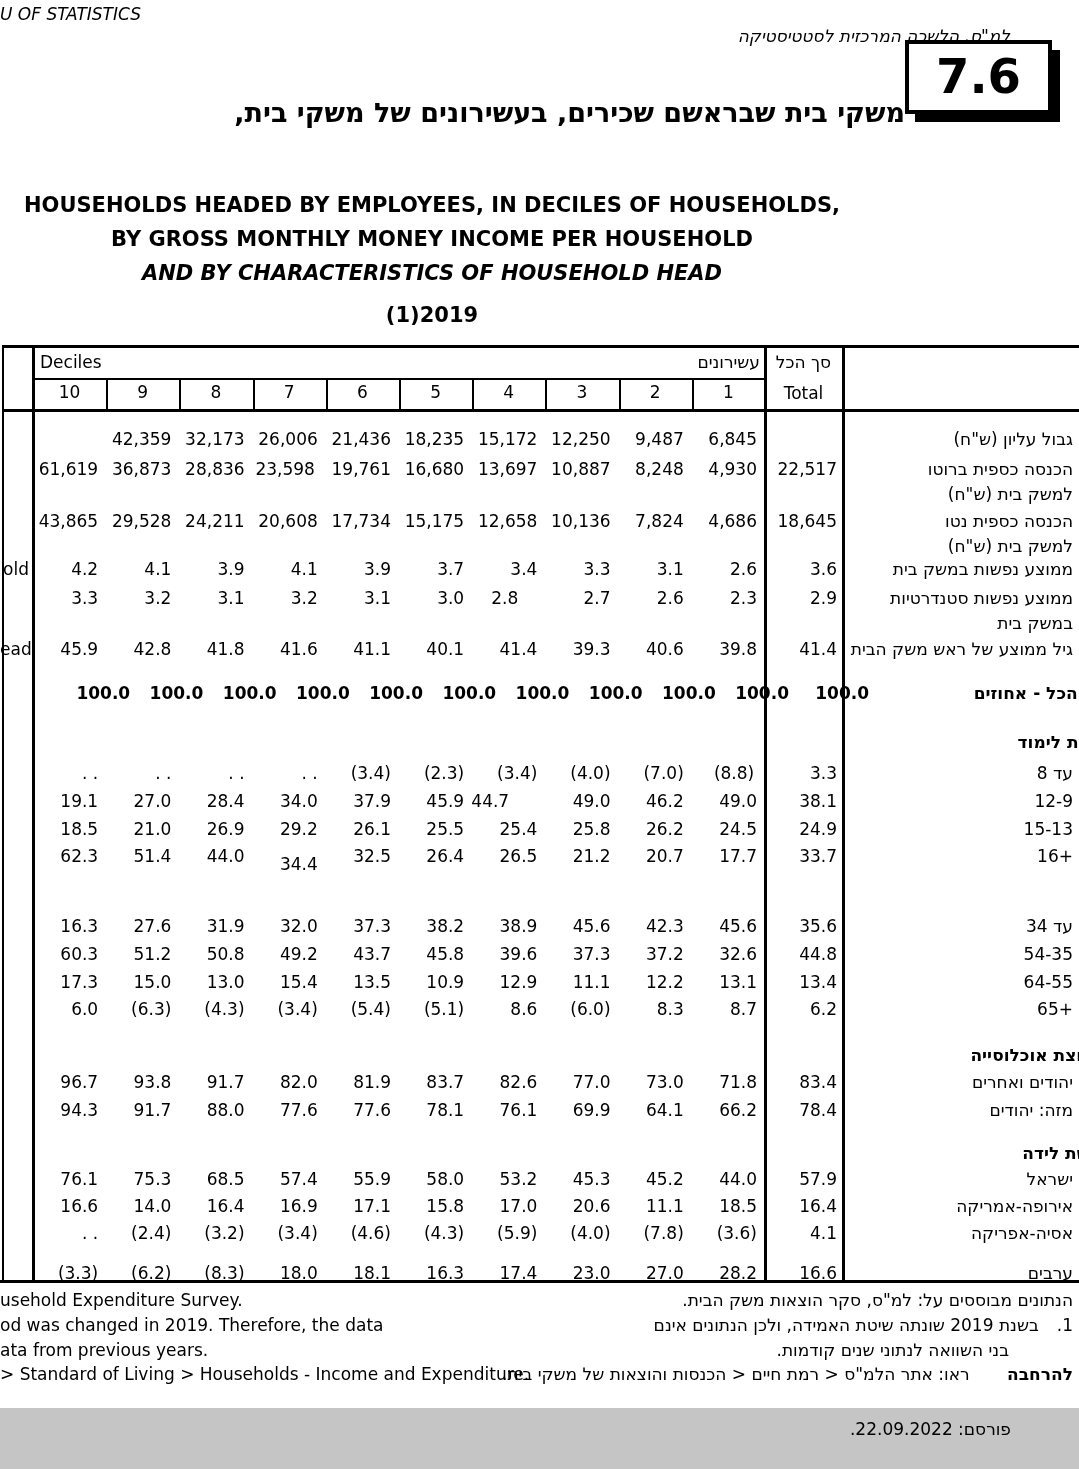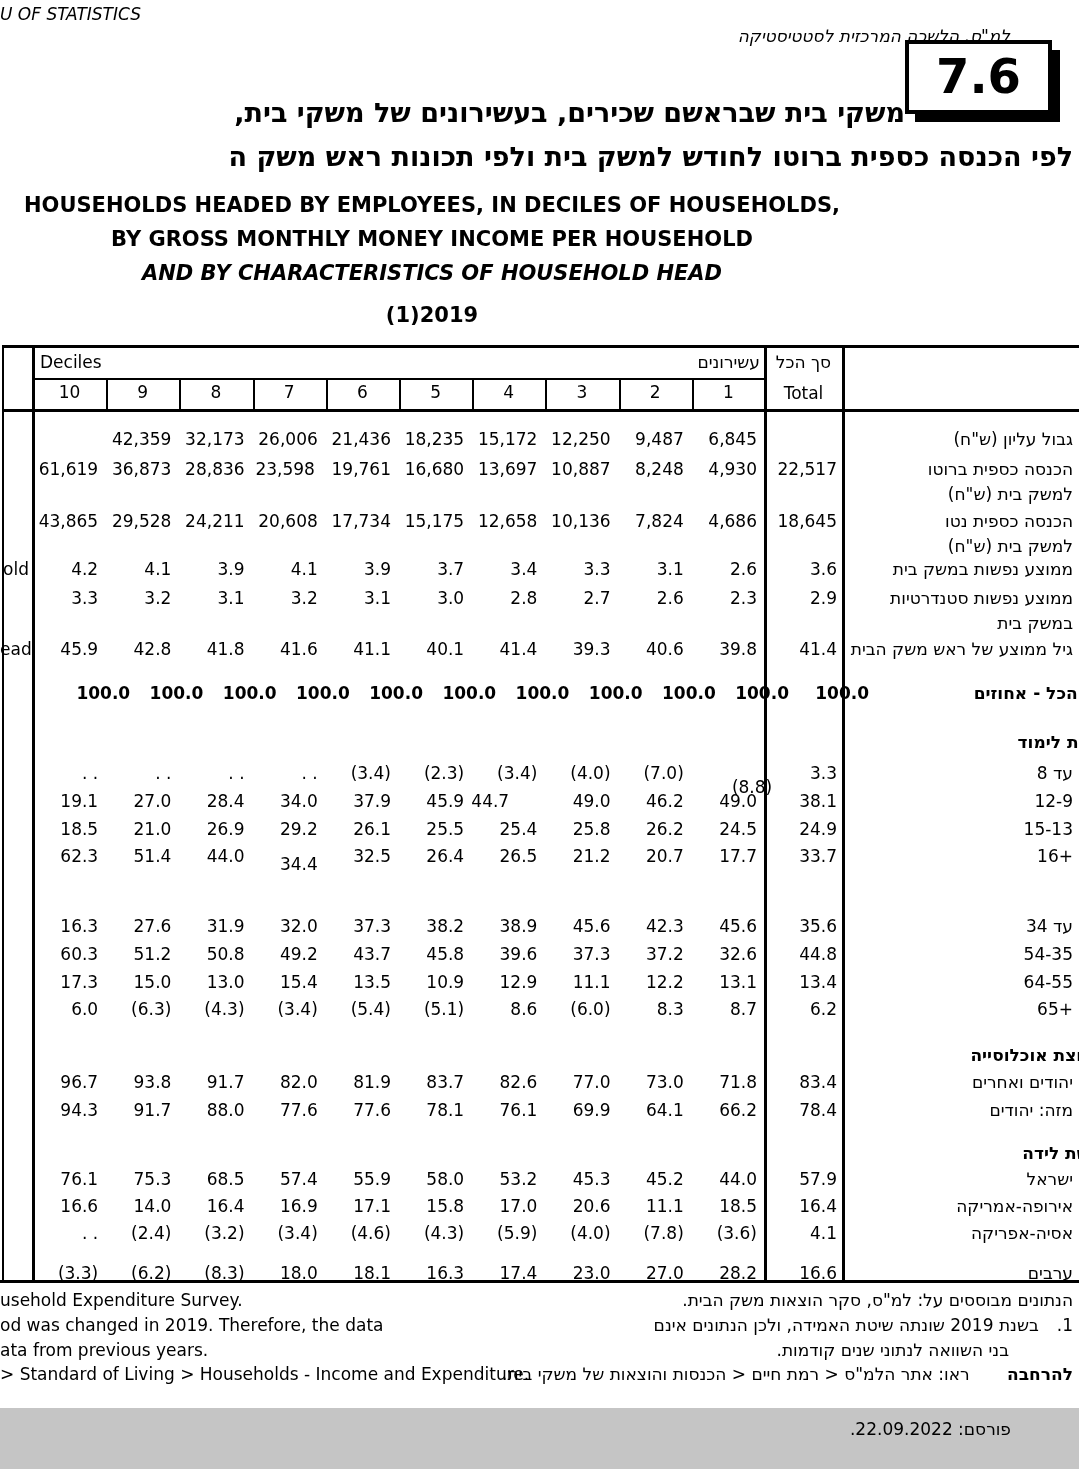--- a/index.html
+++ b/index.html
@@ -41,21 +41,20 @@
 <div id="page">
 
   <div class="abs it nowrap" style="left:0;top:4px;">U OF STATISTICS</div>
   <div class="abs it nowrap rtl" style="right:69px;top:26px;">למ"ס, הלשכה המרכזית לסטטיסטיקה</div>
 
   <div id="tnum-box" class="abs">
     <span>7.6</span>
   </div>
 
   <div class="abs he-title rtl" style="right:174px;top:97px;">משקי בית שבראשם שכירים, בעשירונים של משקי בית,</div>
-  <div class="abs he-title rtl" style="right:6px;top:141px;">לפי הכנסה כספית ברוטו לחודש למשק בית ולפי תכונות ראש משק ה</div>
 
   <div class="abs en-title" style="top:193px;">HOUSEHOLDS HEADED BY EMPLOYEES, IN DECILES OF HOUSEHOLDS,</div>
   <div class="abs en-title" style="top:227px;">BY GROSS MONTHLY MONEY INCOME PER HOUSEHOLD</div>
   <div class="abs en-title" style="top:261px;font-style:italic;">AND BY CHARACTERISTICS OF HOUSEHOLD HEAD</div>
   <div class="abs en-title" style="top:303px;">(1)2019</div>
 
   <div class="abs hrule" style="left:2px;top:345px;width:1077px;height:3px;"></div>
   <div class="abs hrule" style="left:33px;top:378px;width:732px;height:2px;"></div>
   <div class="abs hrule" style="left:2px;top:409px;width:1077px;height:3px;"></div>
   <div class="abs hrule" style="left:0;top:1280px;width:1079px;height:3px;"></div>
@@ -154,21 +153,21 @@
         <span class="cell" style="left: 765px; width: 72px;">3.6</span>
         <span class="rowlabel">ממוצע נפשות במשק בית</span>
       </div>
       <div class="trow" style="top: 588px;">
         <span class="cell" style="left: 33px; width: 65.2px;">3.3</span>
         <span class="cell" style="left: 106.2px; width: 65.2px;">3.2</span>
         <span class="cell" style="left: 179.4px; width: 65.2px;">3.1</span>
         <span class="cell" style="left: 252.6px; width: 65.2px;">3.2</span>
         <span class="cell" style="left: 325.8px; width: 65.2px;">3.1</span>
         <span class="cell" style="left: 399px; width: 65.2px;">3.0</span>
-        <span class="cell" style="left: 472.2px; width: 65.2px;">2.8</span>
+        <span class="cell" style="left: 472.2px; width: 65.2px; text-align: center;">2.8</span>
         <span class="cell" style="left: 545.4px; width: 65.2px;">2.7</span>
         <span class="cell" style="left: 618.6px; width: 65.2px;">2.6</span>
         <span class="cell" style="left: 691.8px; width: 65.2px;">2.3</span>
         <span class="cell" style="left: 765px; width: 72px;">2.9</span>
         <span class="rowlabel">ממוצע נפשות סטנדרטיות</span>
       </div>
       <div class="trow" style="top: 613px;">
         <span class="rowlabel">במשק בית</span>
       </div>
       <div class="trow" style="top: 639px;">
@@ -206,21 +205,21 @@
       <div class="trow" style="top: 763px;">
         <span class="cell" style="left: 33px; width: 65.2px;">. .</span>
         <span class="cell" style="left: 106.2px; width: 65.2px;">. .</span>
         <span class="cell" style="left: 179.4px; width: 65.2px;">. .</span>
         <span class="cell" style="left: 252.6px; width: 65.2px;">. .</span>
         <span class="cell" style="left: 325.8px; width: 65.2px;">(3.4)</span>
         <span class="cell" style="left: 399px; width: 65.2px;">(2.3)</span>
         <span class="cell" style="left: 472.2px; width: 65.2px;">(3.4)</span>
         <span class="cell" style="left: 545.4px; width: 65.2px;">(4.0)</span>
         <span class="cell" style="left: 618.6px; width: 65.2px;">(7.0)</span>
-        <span class="cell" style="left: 707px; width: 65.2px; margin-top: 14px;">(8.8)</span>
+        <span class="cell" style="left: 689px; width: 65.2px;">(8.8)</span>
         <span class="cell" style="left: 765px; width: 72px;">3.3</span>
         <span class="rowlabel">עד 8</span>
       </div>
       <div class="trow" style="top: 791px;">
         <span class="cell" style="left: 33px; width: 65.2px;">19.1</span>
         <span class="cell" style="left: 106.2px; width: 65.2px;">27.0</span>
         <span class="cell" style="left: 179.4px; width: 65.2px;">28.4</span>
         <span class="cell" style="left: 252.6px; width: 65.2px;">34.0</span>
         <span class="cell" style="left: 325.8px; width: 65.2px;">37.9</span>
         <span class="cell" style="left: 399px; width: 65.2px;">45.9</span>

